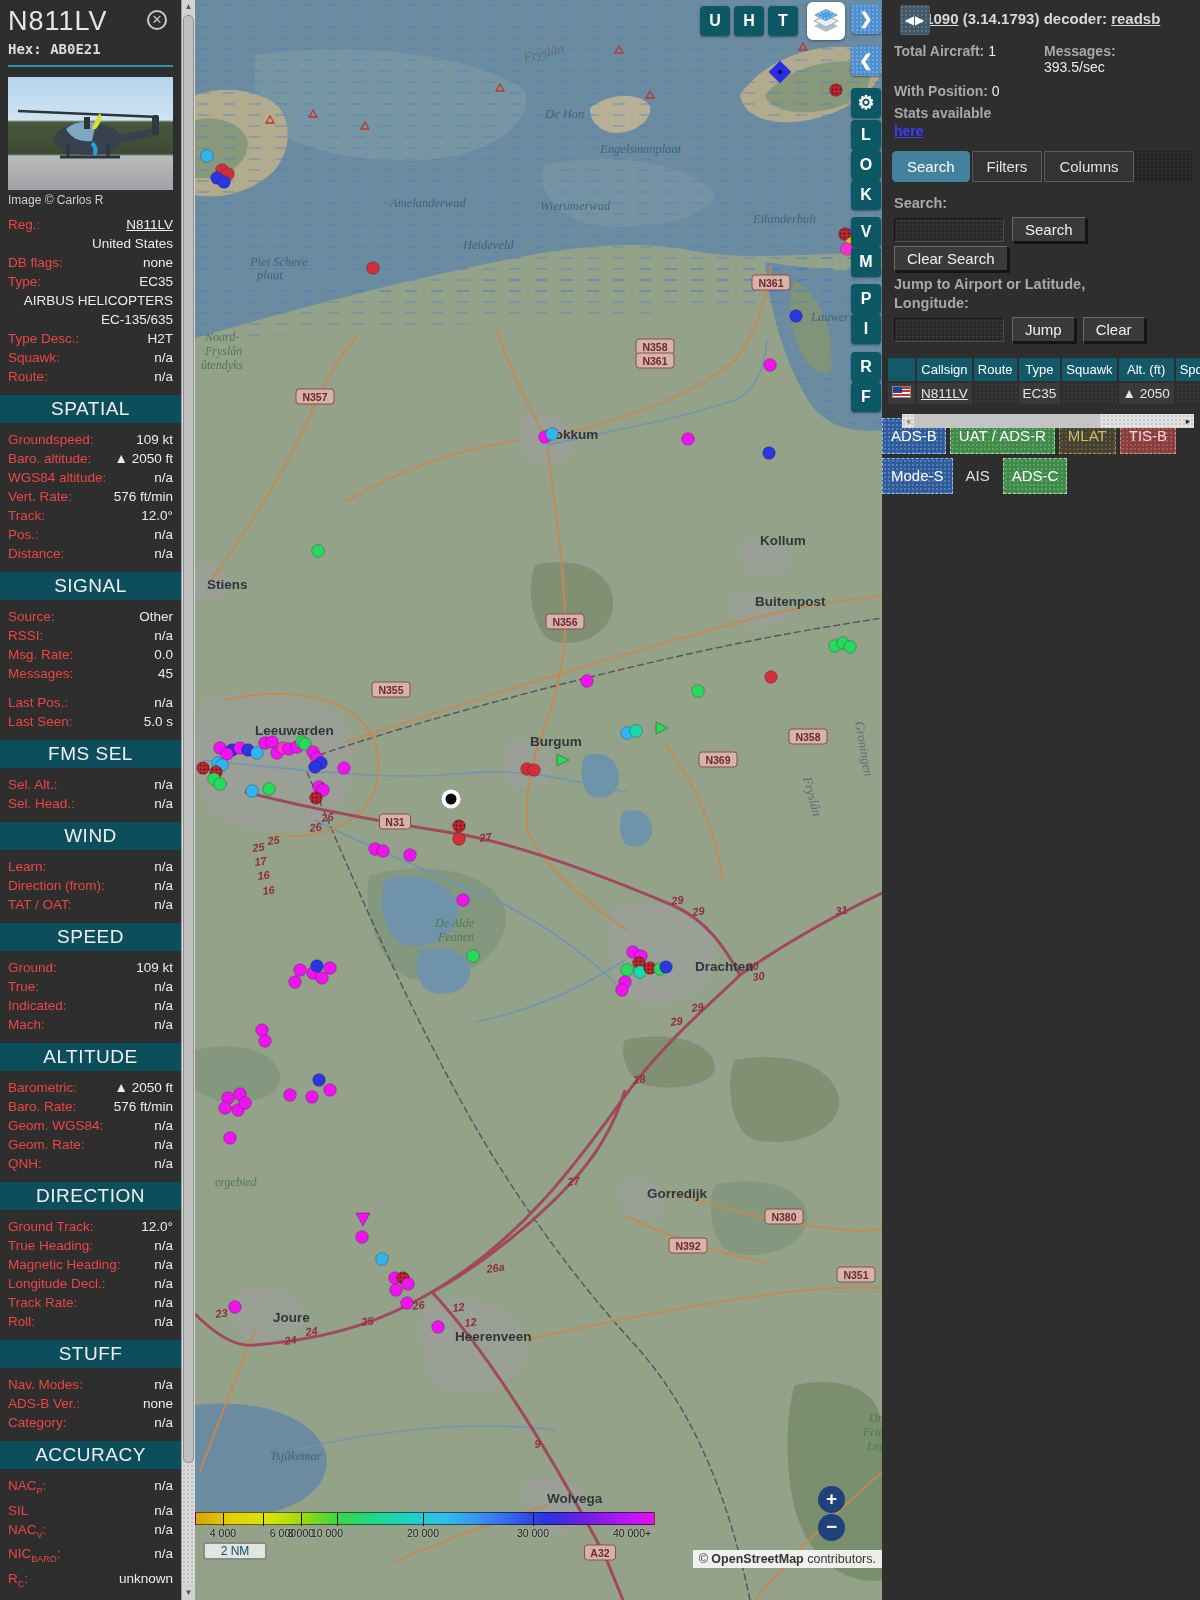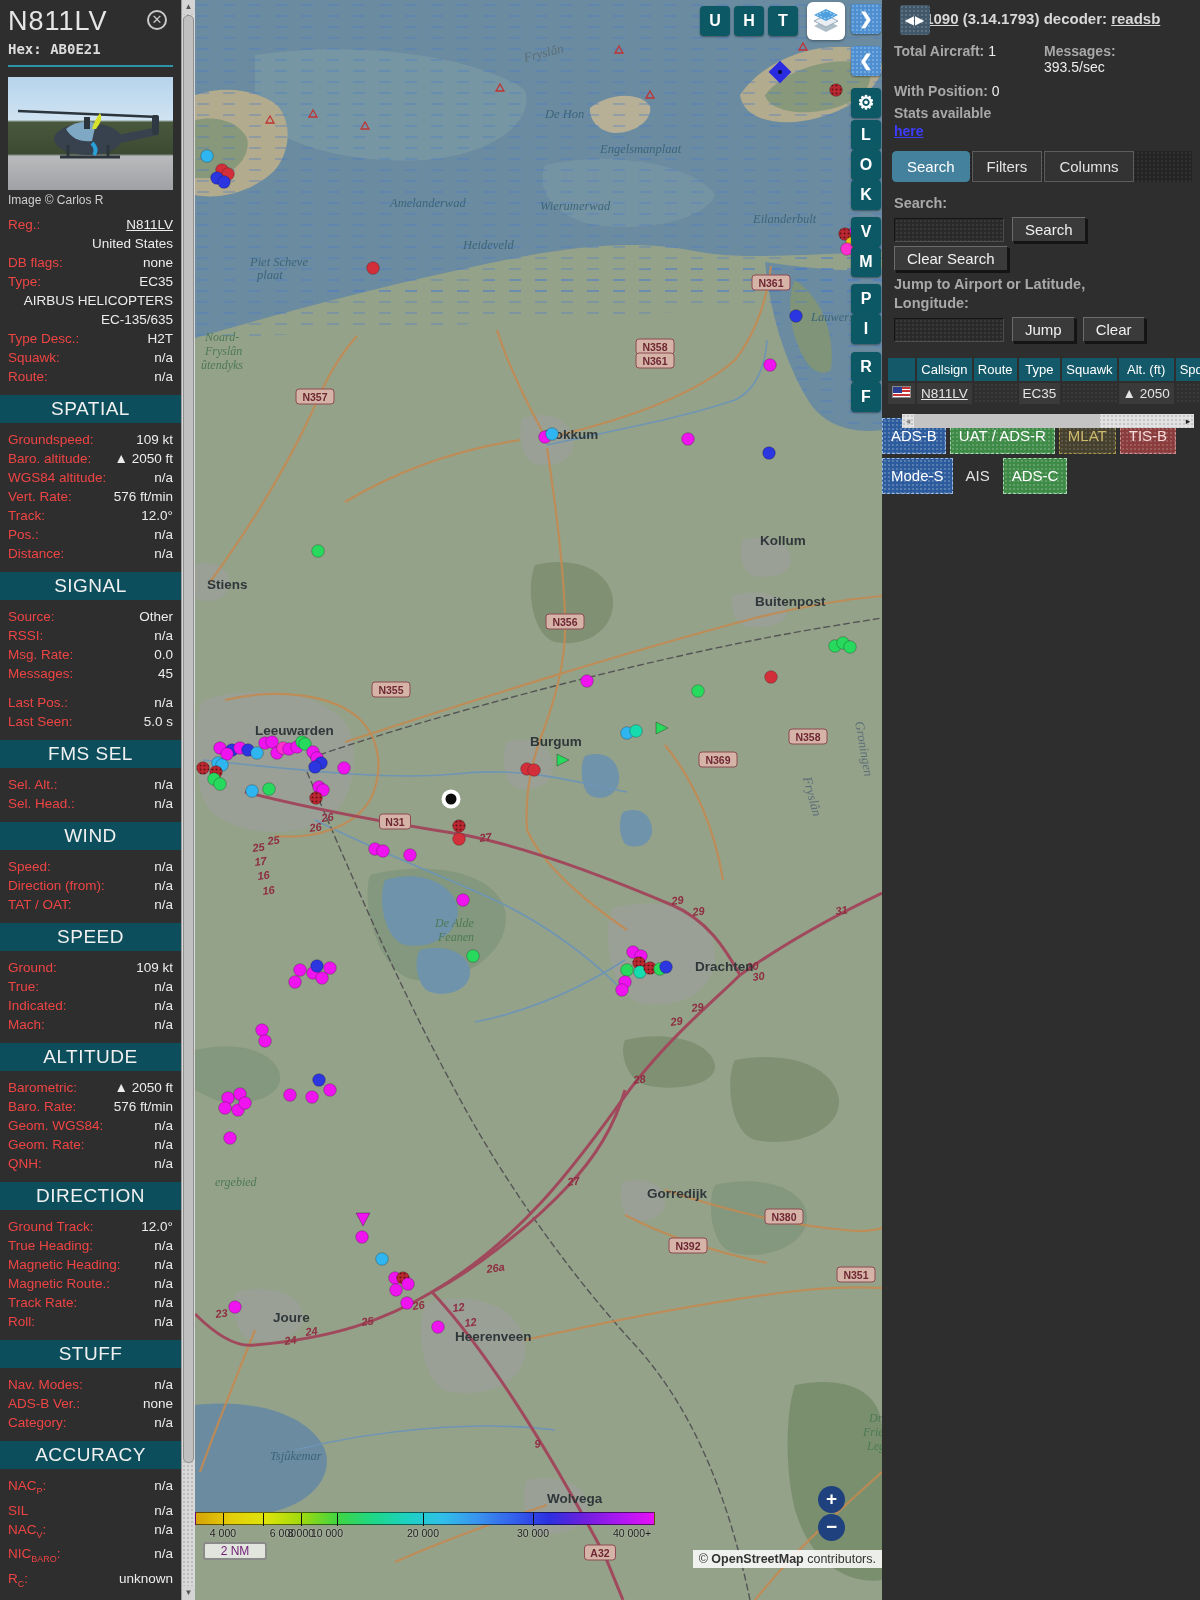--- a/index.html
+++ b/index.html
@@ -52,21 +52,21 @@
     box-shadow:0 1px 3px rgba(0,0,0,.4); cursor:pointer; }
   .zoom-btn { position:absolute; width:27px; height:27px; border-radius:50%; background:#1f417e;
     color:#fff; font-weight:bold; font-size:19px; text-align:center; line-height:25px; cursor:pointer; }
   #alt-legend { position:absolute; left:0; bottom:75px; width:460px; height:13px;
     border:1px solid rgba(0,0,0,.55); }
   .tick { position:absolute; top:0; width:1px; height:13px; background:#111; }
   .tick-lbl { position:absolute; top:14px; font-size:10.5px; color:#1c1c1c; transform:translateX(-50%);
     text-shadow:0 0 2px rgba(255,255,255,.5); white-space:nowrap; }
   #scale-box { position:absolute; left:8px; bottom:40px; width:64px; height:18px;
     background:rgba(255,255,255,.72); border:2px solid #8a8a8a; border-radius:3px;
-    font-size:12px; color:#701a75; text-align:center; line-height:14px; }
+    font-size:12px; color:#0c4a6e; text-align:center; line-height:14px; }
   #attribution { position:absolute; right:0; bottom:32px; background:rgba(255,255,255,.85);
     font-size:12.5px; color:#333; padding:2px 6px; white-space:nowrap; }
   #attribution b { font-weight:600; }
 
   
   #right-panel { position:absolute; left:882px; top:0; width:318px; height:1600px;
     background:#2e2e2e; color:#cfcfcf; font-size:14px; }
   #collapse-btn { position:absolute; left:18px; top:5px; width:30px; height:30px;
     background:#41586b; background-image:radial-gradient(rgba(255,255,255,.15) 1px, transparent 1px);
     background-size:4px 4px; border-radius:3px; color:#fff; text-align:center; line-height:30px;
@@ -260,21 +260,21 @@
             <span class="val">n/a</span>
           </div>
           <div class="info-row">
             <span class="lbl">Sel. Head.:</span>
             <span class="val">n/a</span>
           </div>
         </div>
         <div class="sec-hdr">WIND</div>
         <div class="sec-rows">
           <div class="info-row">
-            <span class="lbl">Speed:</span>
+            <span class="lbl">Learn:</span>
             <span class="val">n/a</span>
           </div>
           <div class="info-row">
             <span class="lbl">Direction (from):</span>
             <span class="val">n/a</span>
           </div>
           <div class="info-row">
             <span class="lbl">TAT / OAT:</span>
             <span class="val">n/a</span>
           </div>
@@ -329,21 +329,21 @@
           </div>
           <div class="info-row">
             <span class="lbl">True Heading:</span>
             <span class="val">n/a</span>
           </div>
           <div class="info-row">
             <span class="lbl">Magnetic Heading:</span>
             <span class="val">n/a</span>
           </div>
           <div class="info-row">
-            <span class="lbl">Magnetic Route.:</span>
+            <span class="lbl">Longitude Decl.:</span>
             <span class="val">n/a</span>
           </div>
           <div class="info-row">
             <span class="lbl">Track Rate:</span>
             <span class="val">n/a</span>
           </div>
           <div class="info-row">
             <span class="lbl">Roll:</span>
             <span class="val">n/a</span>
           </div>

